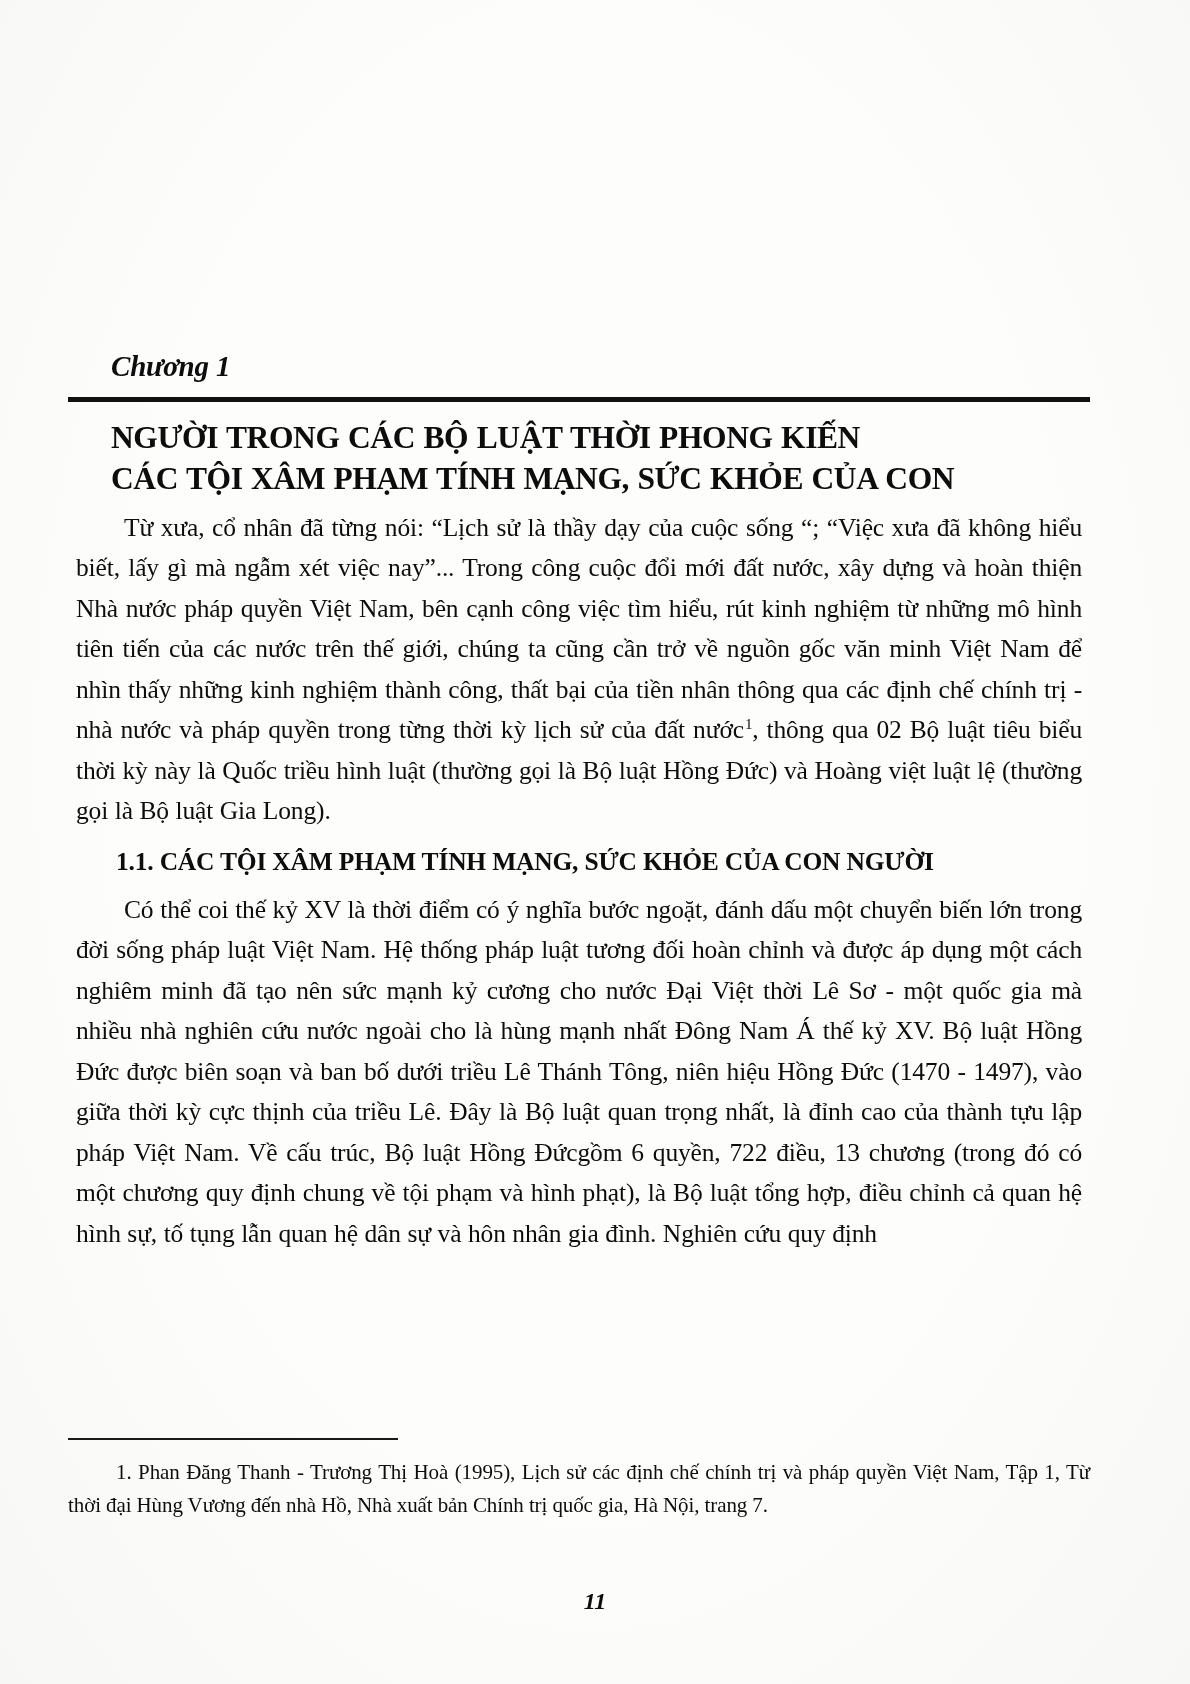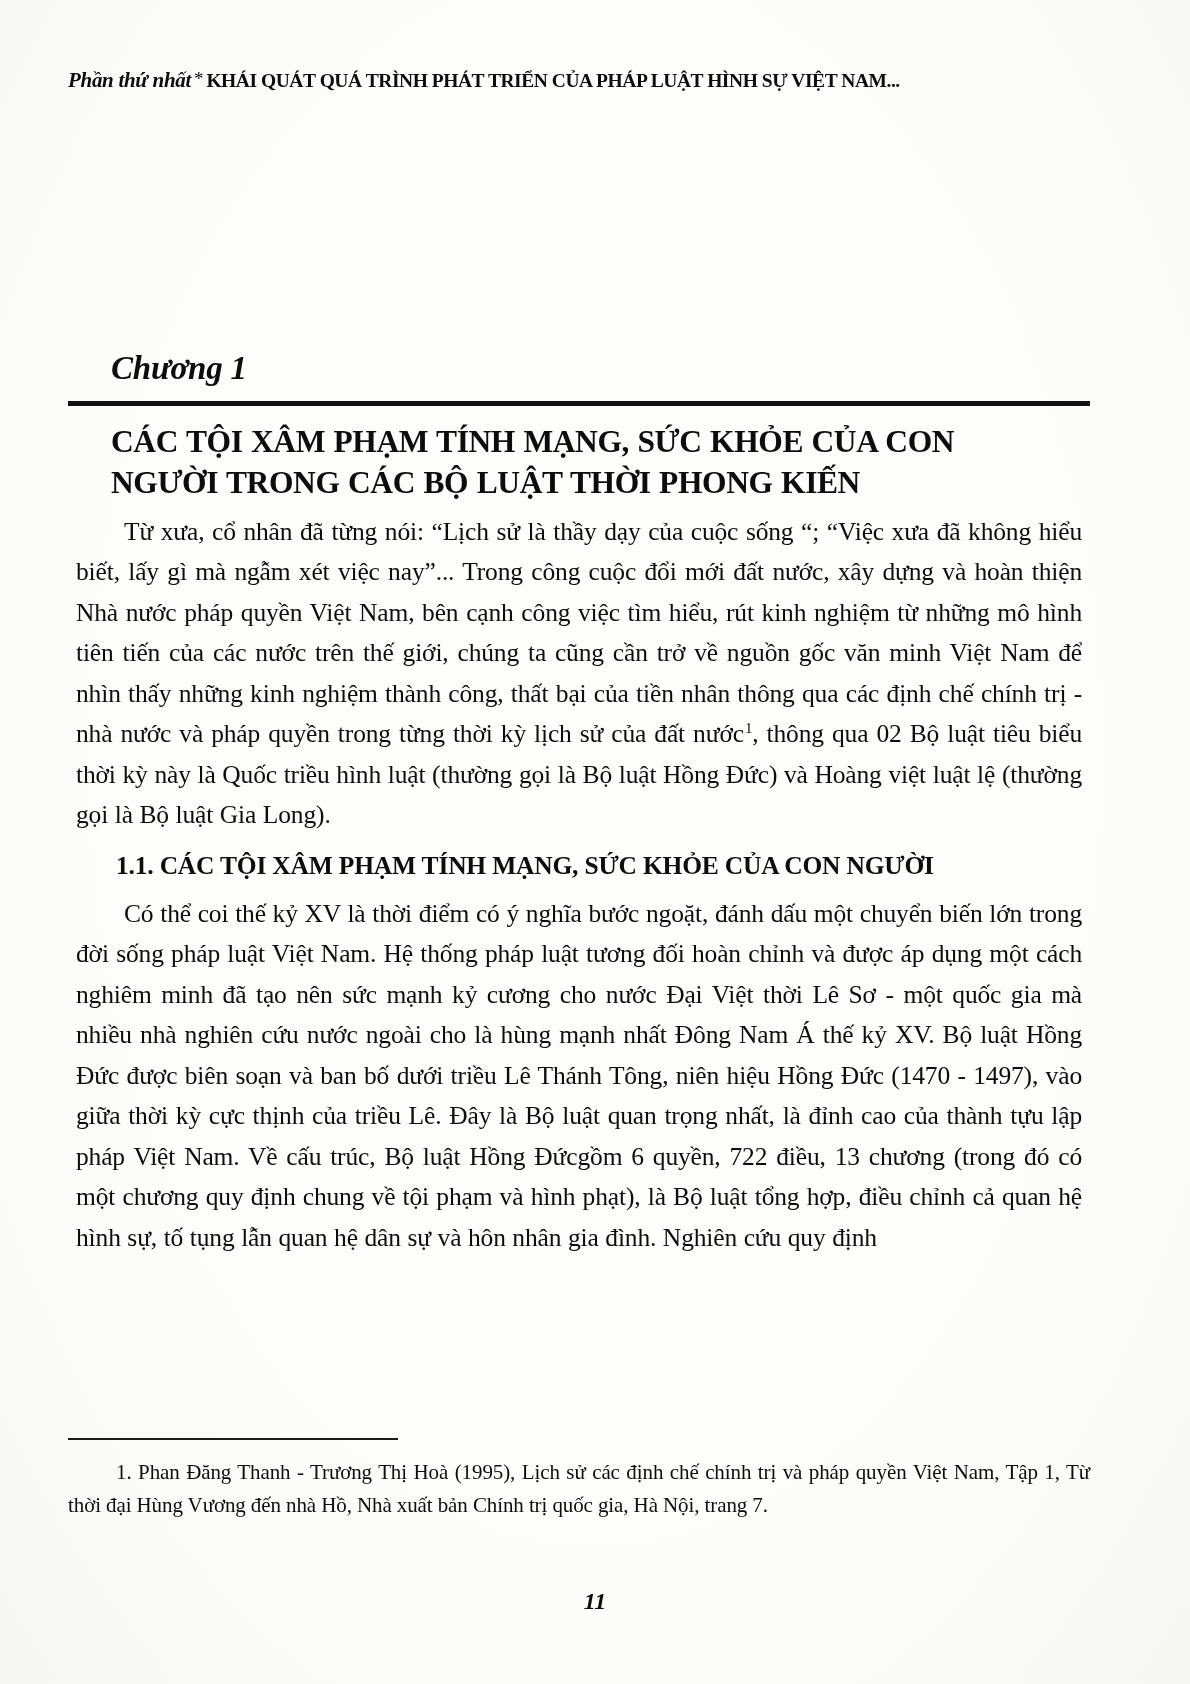--- a/index.html
+++ b/index.html
@@ -54,21 +54,21 @@
   .content {
     position: absolute;
     left: 68px;
     top: 350px;
     width: 1022px;
   }
 
   .chapter-label {
     font-style: italic;
     font-weight: bold;
-    font-size: 33px;
+    font-size: 29px;
     margin: 0 0 14px 43px;
     letter-spacing: -0.2px;
   }
 
   .rule-thick {
     height: 5px;
     background: #111;
     margin: 0 0 16px 0;
     width: 100%;
   }
@@ -146,33 +146,30 @@
     font-style: italic;
     font-weight: bold;
     font-size: 24px;
   }
 </style>
 </head>
 <body>
 
 <div class="page">
 
-  <div class="running-head">
-    <span class="rh-part">Phần thứ nhất</span><span class="rh-star">*</span><span class="rh-title">KHÁI QUÁT QUÁ TRÌNH PHÁT TRIỂN CỦA PHÁP LUẬT HÌNH SỰ VIỆT NAM...</span>
-  </div>
 
   <div class="content">
 
     <div class="chapter-label">Chương 1</div>
 
     <div class="rule-thick"></div>
 
     <h1 class="chapter-title">
+      <span class="ct-line">NGƯỜI TRONG CÁC BỘ LUẬT THỜI PHONG KIẾN</span>
       <span class="ct-line">CÁC TỘI XÂM PHẠM TÍNH MẠNG, SỨC KHỎE CỦA CON</span>
-      <span class="ct-line">NGƯỜI TRONG CÁC BỘ LUẬT THỜI PHONG KIẾN</span>
     </h1>
 
     <p class="body"><span>Từ xưa, cổ nhân đã từng nói: “Lịch sử là thầy dạy của cuộc sống “; “Việc xưa đã không hiểu biết, lấy gì mà ngẫm xét việc nay”... Trong công cuộc đổi mới đất nước, xây dựng và hoàn thiện Nhà nước pháp quyền Việt Nam, bên cạnh công việc tìm hiểu, rút kinh nghiệm từ những mô hình tiên tiến của các nước trên thế giới, chúng ta cũng cần trở về nguồn gốc văn minh Việt Nam để nhìn thấy những kinh nghiệm thành công, thất bại của tiền nhân thông qua các định chế chính trị - nhà nước và pháp quyền trong từng thời kỳ lịch sử của đất nước</span><sup class="fn-ref">1</sup><span>, thông qua 02 Bộ luật tiêu biểu thời kỳ này là Quốc triều hình luật (thường gọi là Bộ luật Hồng Đức) và Hoàng việt luật lệ (thường gọi là Bộ luật Gia Long).</span></p>
 
     <h2 class="section-heading"><span>1.1. CÁC TỘI XÂM PHẠM TÍNH MẠNG, SỨC KHỎE CỦA CON NGƯỜI</span></h2>
 
     <p class="body">Có thể coi thế kỷ XV là thời điểm có ý nghĩa bước ngoặt, đánh dấu một chuyển biến lớn trong đời sống pháp luật Việt Nam. Hệ thống pháp luật tương đối hoàn chỉnh và được áp dụng một cách nghiêm minh đã tạo nên sức mạnh kỷ cương cho nước Đại Việt thời Lê Sơ - một quốc gia mà nhiều nhà nghiên cứu nước ngoài cho là hùng mạnh nhất Đông Nam Á thế kỷ XV. Bộ luật Hồng Đức được biên soạn và ban bố dưới triều Lê Thánh Tông, niên hiệu Hồng Đức (1470 - 1497), vào giữa thời kỳ cực thịnh của triều Lê. Đây là Bộ luật quan trọng nhất, là đỉnh cao của thành tựu lập pháp Việt Nam. Về cấu trúc, Bộ luật Hồng Đứcgồm 6 quyền, 722 điều, 13 chương (trong đó có một chương quy định chung về tội phạm và hình phạt), là Bộ luật tổng hợp, điều chỉnh cả quan hệ hình sự, tố tụng lẫn quan hệ dân sự và hôn nhân gia đình. Nghiên cứu quy định</p>
 
   </div>
 

